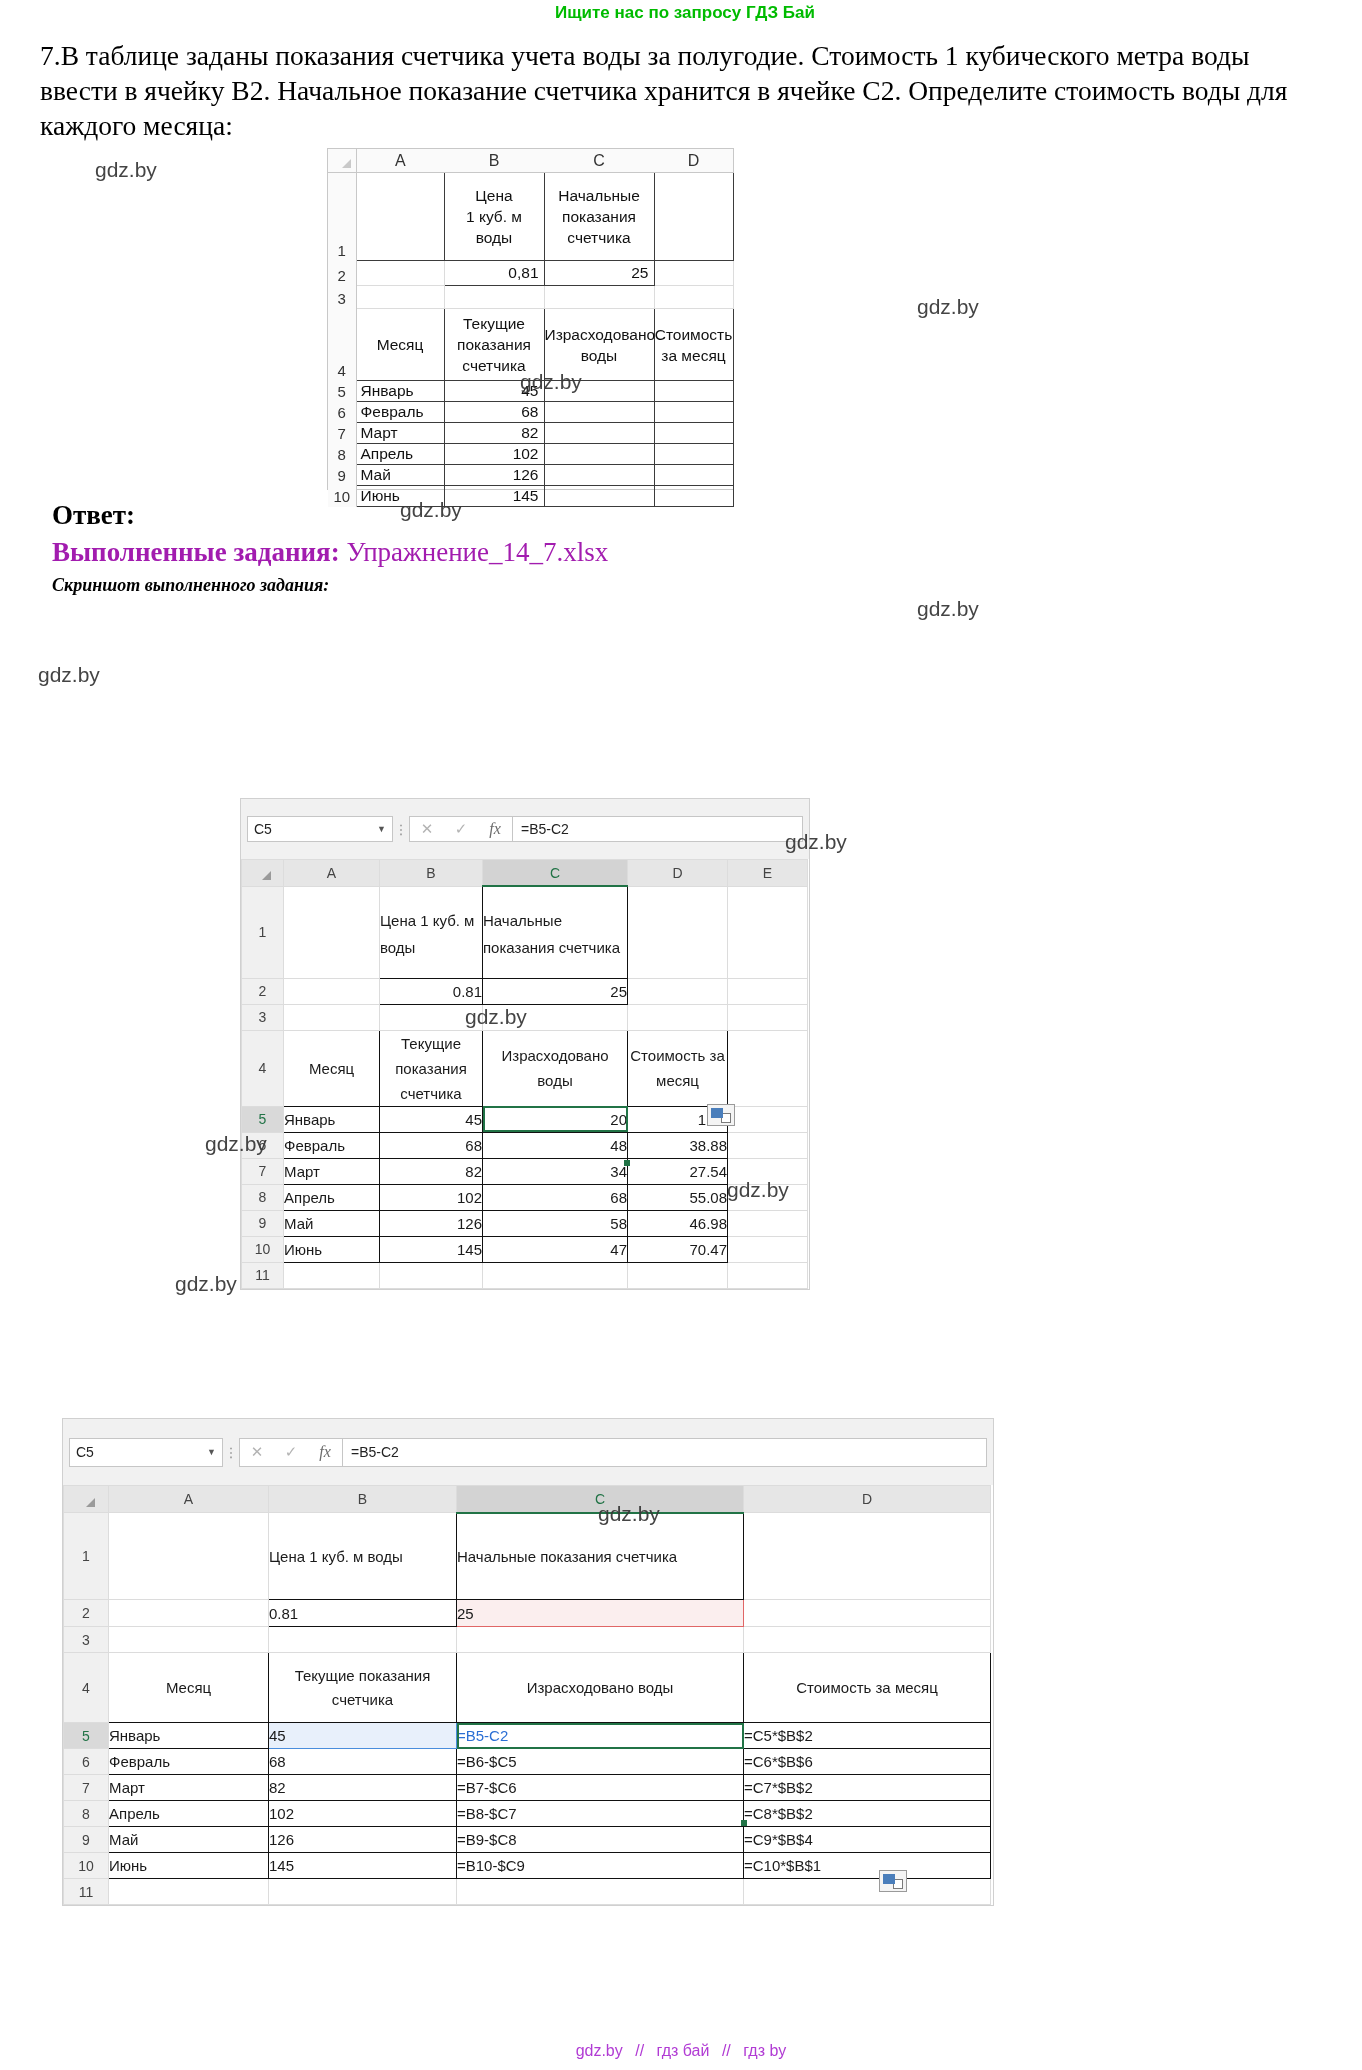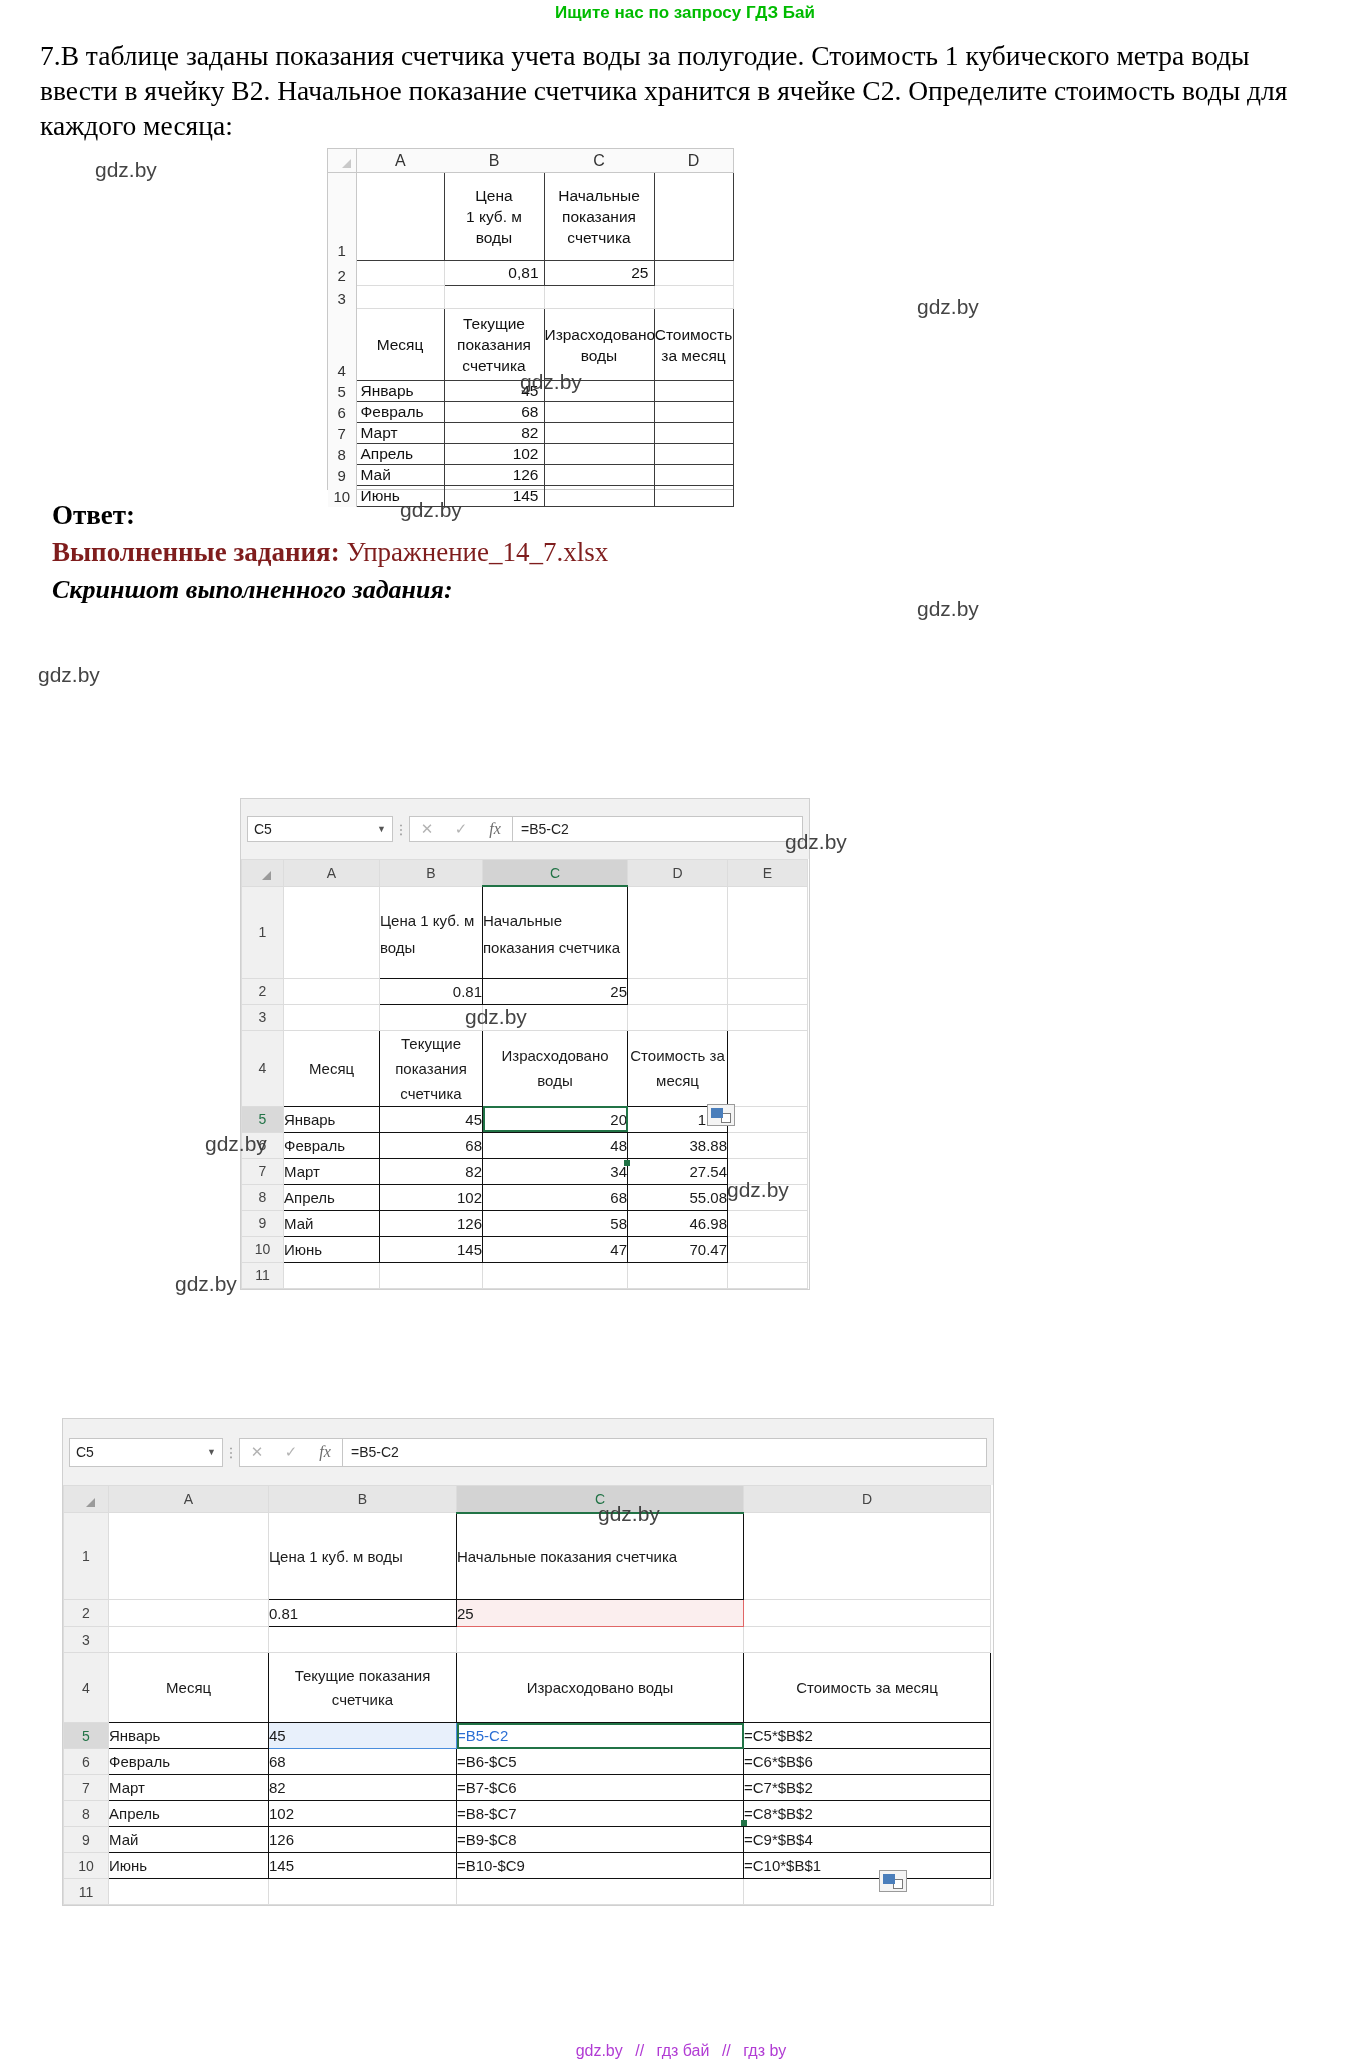--- a/index.html
+++ b/index.html
@@ -6,23 +6,23 @@
   body{
     width:1362px;height:2070px;background:#ffffff;
     font-family:"Liberation Serif", serif;
     position:relative;overflow:hidden;
   }
   .wm{position:absolute;font-family:"Liberation Sans",sans-serif;color:#3a3a3a;font-size:21px;opacity:.95;white-space:nowrap;}
   .topbar{position:absolute;top:0;left:0;width:1362px;height:26px;text-align:center;}
   .topbar span{font-family:"Liberation Sans",sans-serif;font-weight:bold;font-size:17px;color:#00bb00;line-height:26px;margin-left:8px;}
   .para{position:absolute;left:40px;top:38px;width:1290px;font-size:27.5px;line-height:35px;color:#000;text-align:left;}
   .answer{position:absolute;left:52px;font-weight:bold;font-size:27px;color:#000;}
-  .answer2{position:absolute;left:52px;font-size:27px;color:#7f1d1d;}
+  .answer2{position:absolute;left:52px;font-size:27px;color:#a21caf;}
   .answer2 b{font-weight:bold;}
-  .italicb{position:absolute;left:52px;font-size:26px;font-weight:bold;font-style:italic;color:#000;}
+  .italicb{position:absolute;left:52px;font-size:18px;font-weight:bold;font-style:italic;color:#000;}
 
   
   .sheet{position:absolute;background:#fff;}
   .sheet table{border-collapse:collapse;table-layout:fixed;}
   .sheet td{padding:0;vertical-align:middle;}
 
   
   .s1{left:327px;top:148px;width:405px;height:340px;border:1px solid #c8c8c8;}
   .s1 table{width:405px;font-family:"Liberation Sans",sans-serif;font-size:15.5px;color:#111;}
   .s1 .hdrrow td{background:#fafafa;text-align:center;color:#333;font-size:16px;height:23px;border-bottom:1px solid #c8c8c8;}

